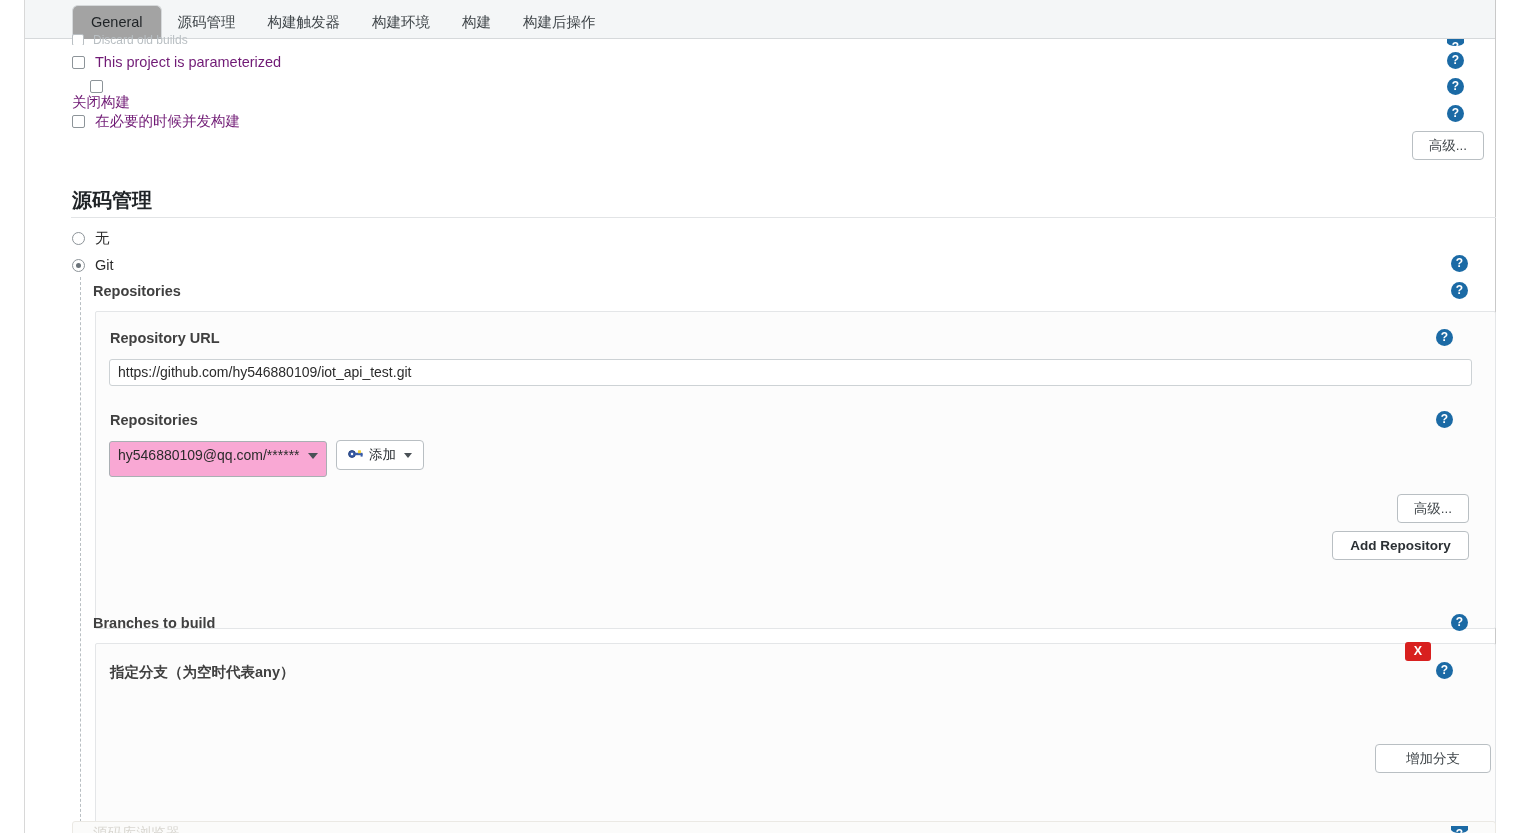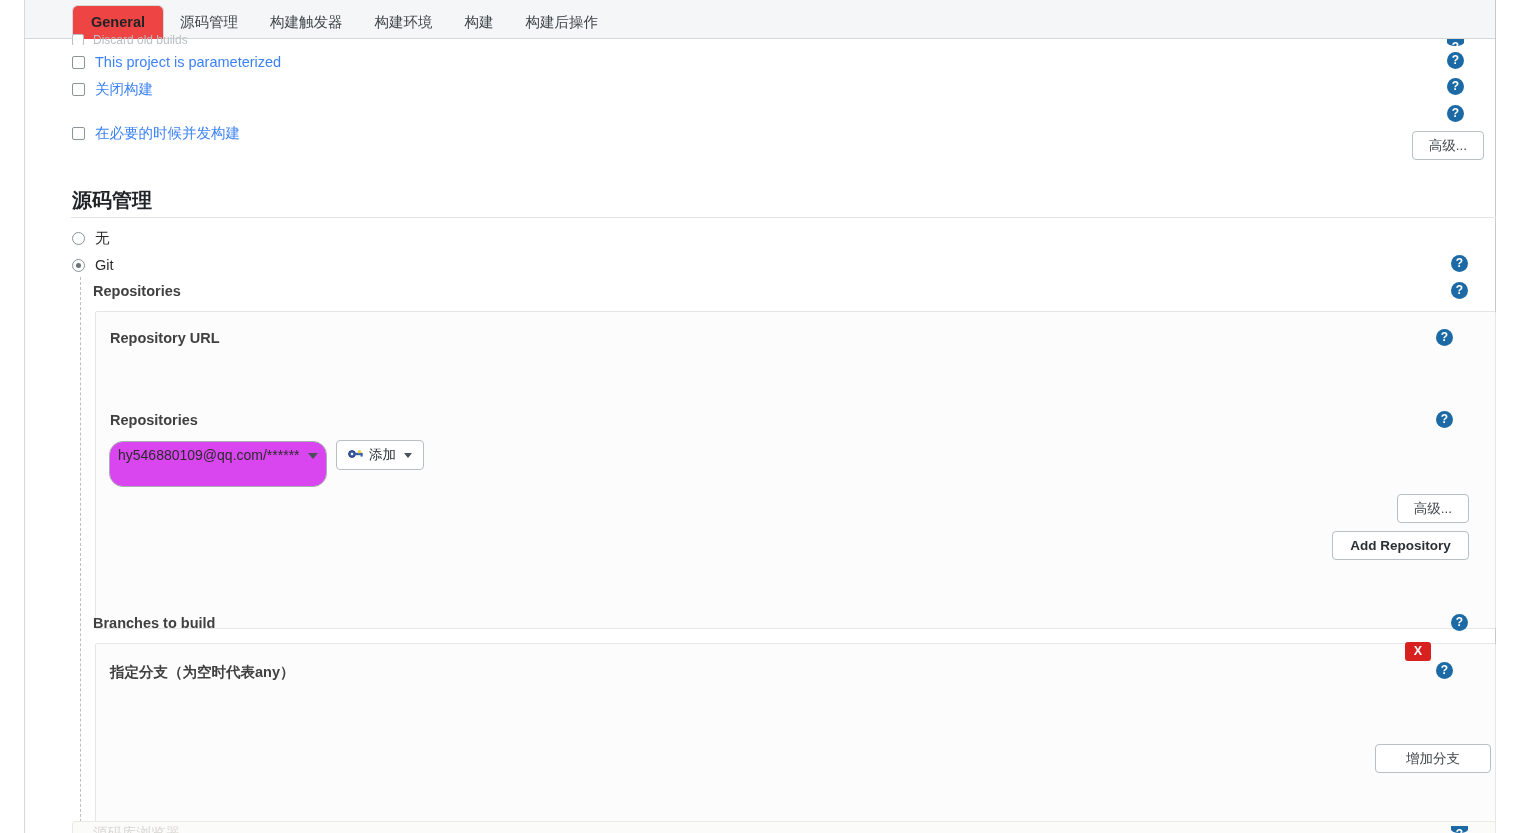--- a/index.html
+++ b/index.html
@@ -42,25 +42,25 @@
   }
   .tab {
     font-size: 14.5px;
     color: #3f4549;
     padding: 9px 16px 10px 16px;
     line-height: 1;
     white-space: nowrap;
     cursor: pointer;
   }
   .tab.active {
-    background: #ef4444;
+    background: #a3a3a3;
     border: 1px solid #d6d9db;
     border-bottom: 1px solid #ffffff;
     border-radius: 6px 6px 0 0;
-    font-weight: bold;
+    font-weight: normal;
     color: #1f2326;
     margin-bottom: -1px;
     padding: 9px 18px 10px 18px;
   }
 
   
   .content {
     position: absolute; left: 25px; top: 39px; width: 1470px; height: 794px;
     background: #ffffff;
   }
@@ -76,21 +76,21 @@
     display: inline-block; width: 12px; height: 12px;
     border: 1px solid #b9bfc3; border-radius: 2px;
     vertical-align: -2px; margin-right: 9px;
     background: #fff;
   }
 
   
   .chk-row {
     position: absolute; left: 47px;
     display: flex; align-items: center;
-    font-size: 14.5px; color: #3b82f6;
+    font-size: 14.5px; color: #701a75;
     white-space: nowrap;
   }
   .chk-box {
     width: 13px; height: 13px;
     border: 1px solid #8d9499;
     border-radius: 2px;
     background: #fff;
     margin-right: 10px;
     flex: 0 0 auto;
     cursor: pointer;
@@ -195,24 +195,24 @@
     padding: 0 8px;
     white-space: nowrap;
     overflow: hidden;
     cursor: text;
     font-family: "Liberation Sans", "DejaVu Sans", sans-serif;
   }
 
   
   .select {
     position: absolute;
-    background: #d946ef;
+    background: #f9a8d4;
     border: 1px solid #a9afb3;
-    border-radius: 14px;
-    height: 46px;
+    border-radius: 3px;
+    height: 36px;
     font-size: 14px;
     color: #2b2b2b;
     padding: 0 26px 0 8px;
     line-height: 26px;
     white-space: nowrap;
     overflow: hidden;
     cursor: pointer;
   }
   .select .caret {
     position: absolute; right: 8px; top: 11px;
@@ -304,27 +304,27 @@
       <span class="cb"></span><span>Discard old builds</span>
     </div>
     <div class="help clip" style="left:1422px; top:0px;">?</div>
 
     <div class="chk-row" style="top:15px;">
       <span class="chk-box"></span>
       <span>This project is parameterized</span>
     </div>
     <div class="help" style="left:1422px; top:13px;">?</div>
 
-    <div class="chk-row" style="top:41px;">
+    <div class="chk-row" style="top:41px;flex-direction:column;">
       <span class="chk-box"></span>
       <span>关闭构建</span>
     </div>
     <div class="help" style="left:1422px; top:39px;">?</div>
 
-    <div class="chk-row" style="top:85px;">
+    <div class="chk-row" style="top:73px;">
       <span class="chk-box"></span>
       <span>在必要的时候并发构建</span>
     </div>
     <div class="help" style="left:1422px; top:66px;">?</div>
 
     <div class="btn" style="left:1387px; top:92px; width:72px;">高级...</div>
 
     <div class="section-title" style="top:148px;">源码管理</div>
     <div class="section-rule" style="top:178px;"></div>
 
@@ -341,20 +341,21 @@
 
     <div class="dashed-guide" style="top:238px; height:560px;"></div>
 
     <div class="field-label bold" style="left:68px; top:244px;">Repositories</div>
     <div class="help" style="left:1426px; top:243px;">?</div>
 
     <div class="panel" style="left:70px; top:272px; width:1401px; height:318px;"></div>
 
     <div class="field-label bold" style="left:85px; top:291px;">Repository URL</div>
     <div class="help" style="left:1411px; top:290px;">?</div>
+    <div class="text-input" style="left:84px; top:320px; width:1363px;">https://github.com/hy546880109/iot_api_test.git</div>
 
     <div class="field-label bold" style="left:85px; top:373px;">Repositories</div>
     <div class="help" style="left:1411px; top:372px;">?</div>
 
     <div class="select" style="left:84px; top:402px; width:218px;">
       <span>hy546880109@qq.com/******</span>
       <span class="caret"></span>
     </div>
 
     <div class="btn-add-cred" style="left:311px; top:401px;">

